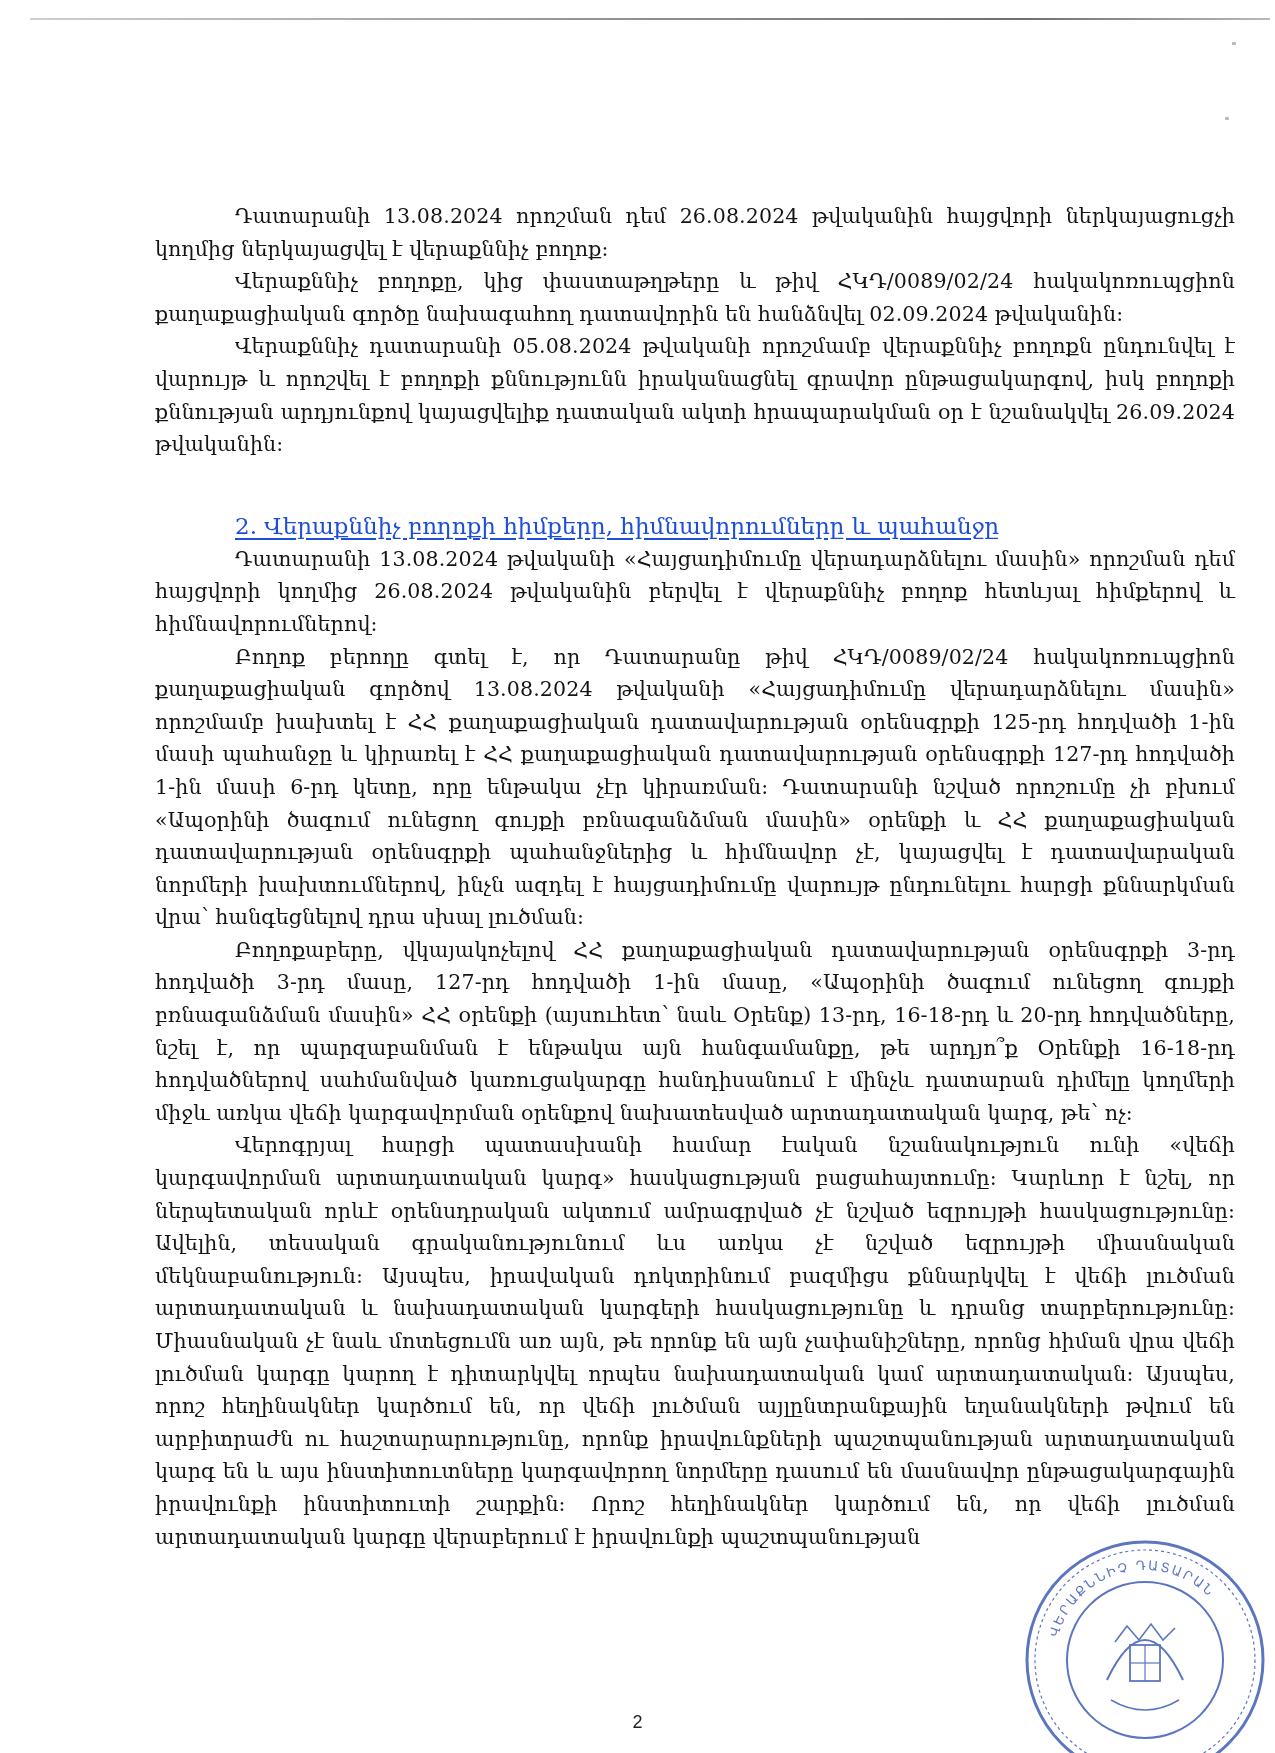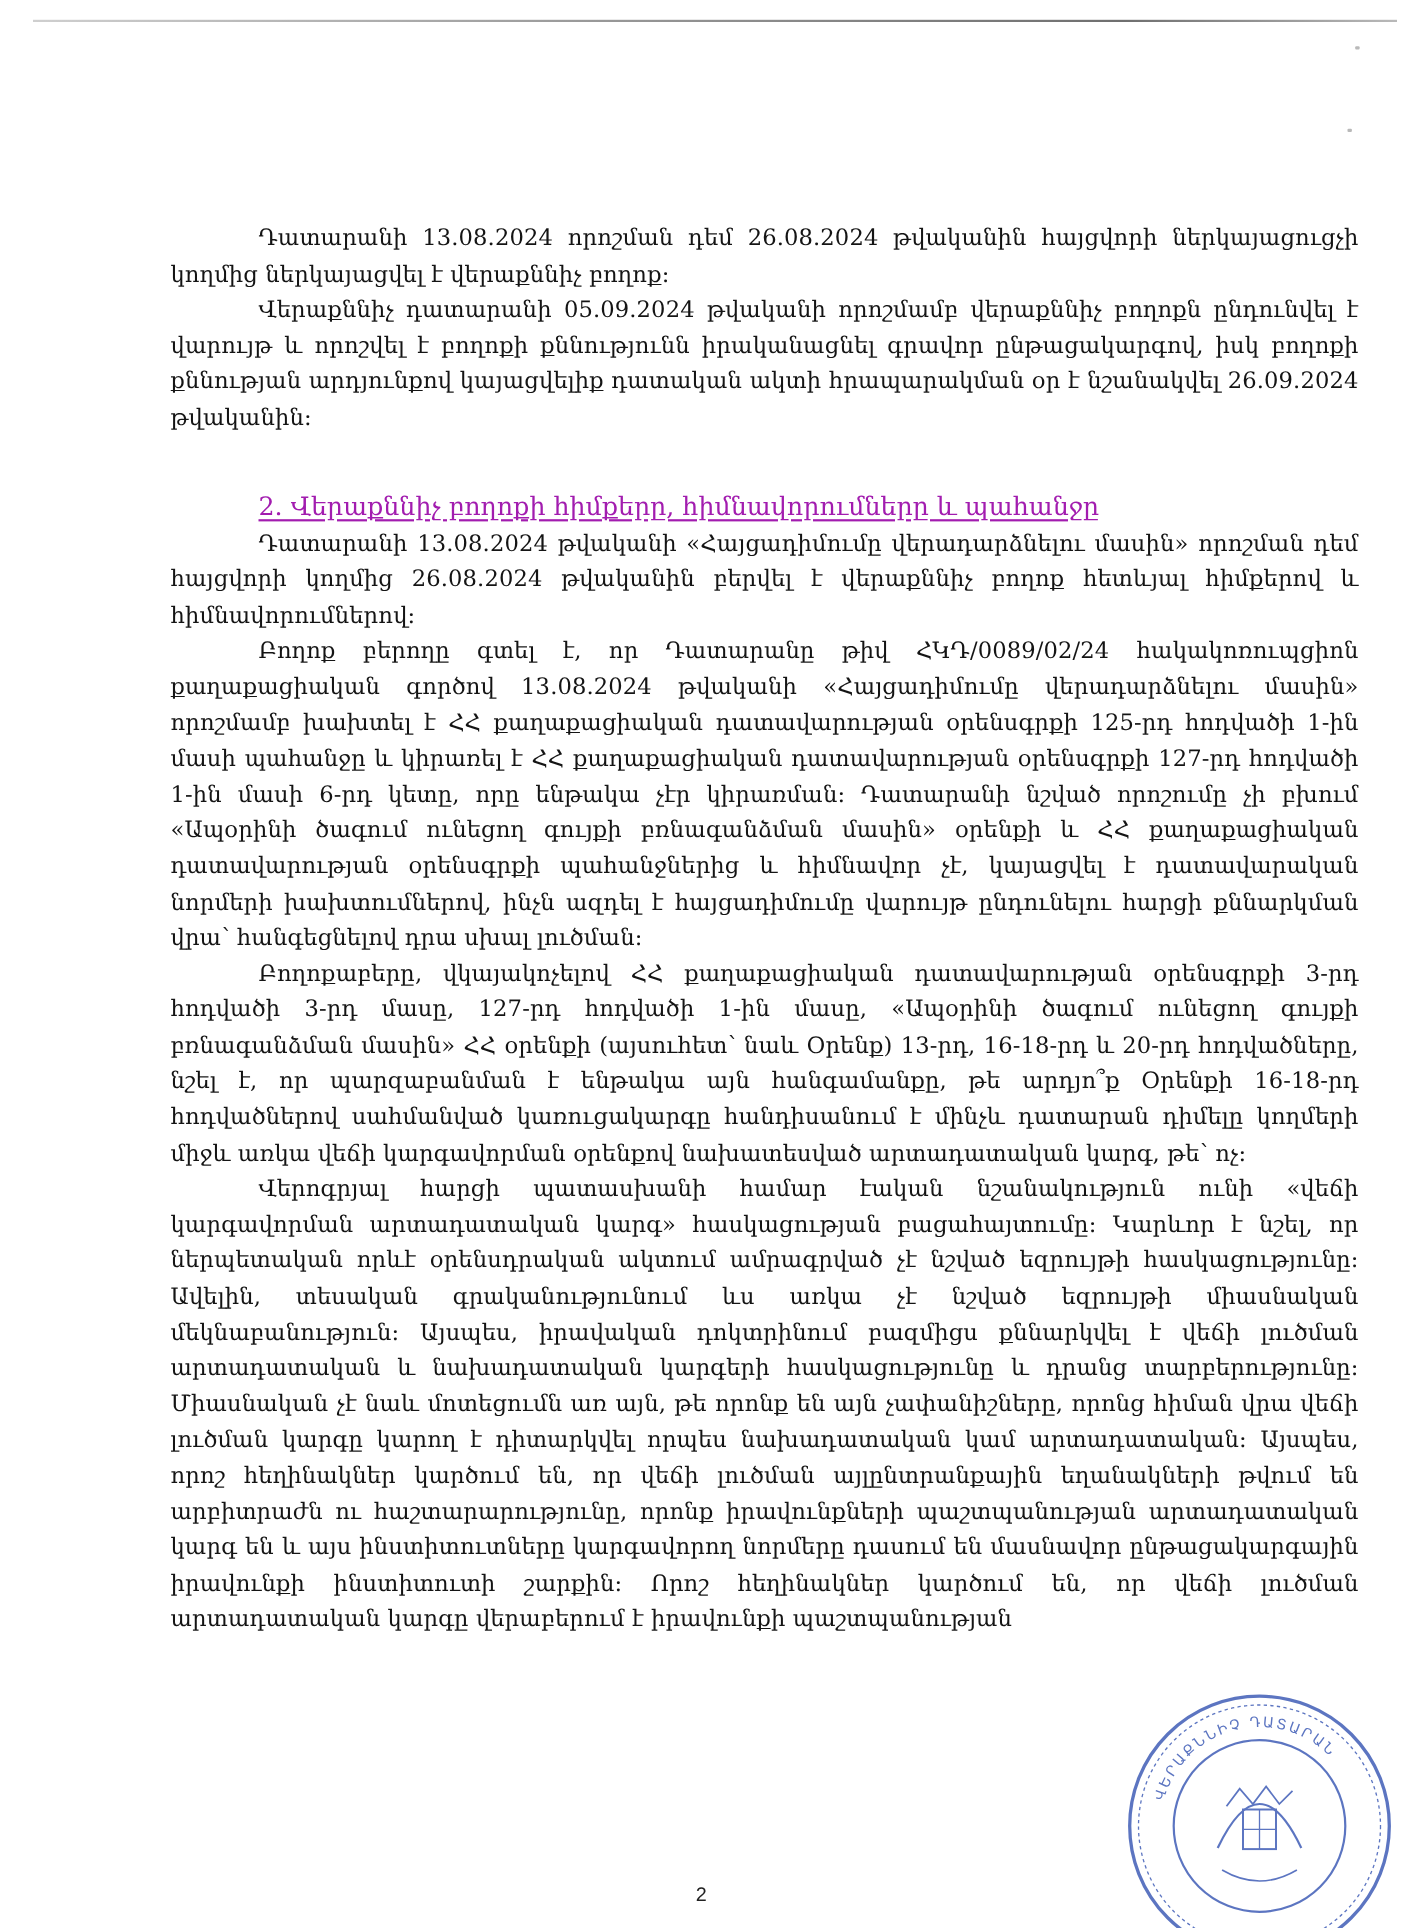--- a/index.html
+++ b/index.html
@@ -7,35 +7,36 @@
          font-family: "DejaVu Serif", "Liberation Serif", serif; color: #141414; }
   .top-rule { position: absolute; left: 30px; top: 18px; width: 1240px; height: 2px;
               background: linear-gradient(90deg, #cfcfcf 0%, #9a9a9a 40%, #6f6f6f 80%, #b9b9b9 100%); }
   .speck { position: absolute; width: 4px; height: 3px; background: #8a8a8a; border-radius: 1px; opacity: .6; }
   .page { position: absolute; left: 155px; top: 200px; width: 1080px; }
   p { margin: 0; font-size: 20.6px; line-height: 32.6px; text-align: justify;
       text-align-last: left; letter-spacing: 0.1px; }
   p.indent { text-indent: 80px; }
   .gap { height: 48px; }
   h2 { margin: 0; font-size: 23px; font-weight: normal; line-height: 34px;
-       padding-left: 80px; text-decoration: underline; text-underline-offset: 4px; color: #a21caf; }
+       padding-left: 80px; text-decoration: underline; text-underline-offset: 4px; color: #1d4ed8; }
   .page-number { position: absolute; left: 0; width: 1275px; top: 1712px; text-align: center;
                  font-family: "Liberation Sans", sans-serif; font-size: 18px; color: #222; }
   .stamp { position: absolute; left: 1015px; top: 1530px; width: 260px; height: 260px; opacity: .78; }
 </style>
 </head>
 <body>
 
 <div class="top-rule"></div>
 <div class="speck" style="left:1232px;top:42px;"></div>
 <div class="speck" style="left:1225px;top:117px;"></div>
 
 <div class="page">
   <p class="indent">Դատարանի 13.08.2024 որոշման դեմ 26.08.2024 թվականին հայցվորի ներկայացուցչի կողմից ներկայացվել է վերաքննիչ բողոք:</p>
-  <p class="indent">Վերաքննիչ դատարանի 05.09.2024 թվականի որոշմամբ վերաքննիչ բողոքն ընդունվել է վարույթ և որոշվել է բողոքի քննությունն իրականացնել գրավոր ընթացակարգով, իսկ բողոքի քննության արդյունքով կայացվելիք դատական ակտի հրապարակման օր է նշանակվել 26.09.2024 թվականին:</p>
+  <p class="indent">Վերաքննիչ բողոքը, կից փաստաթղթերը և թիվ ՀԿԴ/0089/02/24 հակակոռուպցիոն քաղաքացիական գործը նախագահող դատավորին են հանձնվել 02.09.2024 թվականին:</p>
+  <p class="indent">Վերաքննիչ դատարանի 05.08.2024 թվականի որոշմամբ վերաքննիչ բողոքն ընդունվել է վարույթ և որոշվել է բողոքի քննությունն իրականացնել գրավոր ընթացակարգով, իսկ բողոքի քննության արդյունքով կայացվելիք դատական ակտի հրապարակման օր է նշանակվել 26.09.2024 թվականին:</p>
 
   <div class="gap"></div>
 
   <h2>2. Վերաքննիչ բողոքի հիմքերը, հիմնավորումները և պահանջը</h2>
 
   <p class="indent">Դատարանի 13.08.2024 թվականի «Հայցադիմումը վերադարձնելու մասին» որոշման դեմ հայցվորի կողմից 26.08.2024 թվականին բերվել է վերաքննիչ բողոք հետևյալ հիմքերով և հիմնավորումներով:</p>
   <p class="indent">Բողոք բերողը գտել է, որ Դատարանը թիվ ՀԿԴ/0089/02/24 հակակոռուպցիոն քաղաքացիական գործով 13.08.2024 թվականի «Հայցադիմումը վերադարձնելու մասին» որոշմամբ խախտել է ՀՀ քաղաքացիական դատավարության օրենսգրքի 125-րդ հոդվածի 1-ին մասի պահանջը և կիրառել է ՀՀ քաղաքացիական դատավարության օրենսգրքի 127-րդ հոդվածի 1-ին մասի 6-րդ կետը, որը ենթակա չէր կիրառման: Դատարանի նշված որոշումը չի բխում «Ապօրինի ծագում ունեցող գույքի բռնագանձման մասին» օրենքի և ՀՀ քաղաքացիական դատավարության օրենսգրքի պահանջներից և հիմնավոր չէ, կայացվել է դատավարական նորմերի խախտումներով, ինչն ազդել է հայցադիմումը վարույթ ընդունելու հարցի քննարկման վրա՝ հանգեցնելով դրա սխալ լուծման:</p>
   <p class="indent">Բողոքաբերը, վկայակոչելով ՀՀ քաղաքացիական դատավարության օրենսգրքի 3-րդ հոդվածի 3-րդ մասը, 127-րդ հոդվածի 1-ին մասը, «Ապօրինի ծագում ունեցող գույքի բռնագանձման մասին» ՀՀ օրենքի (այսուհետ՝ նաև Օրենք) 13-րդ, 16-18-րդ և 20-րդ հոդվածները, նշել է, որ պարզաբանման է ենթակա այն հանգամանքը, թե արդյո՞ք Օրենքի 16-18-րդ հոդվածներով սահմանված կառուցակարգը հանդիսանում է մինչև դատարան դիմելը կողմերի միջև առկա վեճի կարգավորման օրենքով նախատեսված արտադատական կարգ, թե՝ ոչ:</p>
   <p class="indent">Վերոգրյալ հարցի պատասխանի համար էական նշանակություն ունի «վեճի կարգավորման արտադատական կարգ» հասկացության բացահայտումը: Կարևոր է նշել, որ ներպետական որևէ օրենսդրական ակտում ամրագրված չէ նշված եզրույթի հասկացությունը: Ավելին, տեսական գրականությունում ևս առկա չէ նշված եզրույթի միասնական մեկնաբանություն: Այսպես, իրավական դոկտրինում բազմիցս քննարկվել է վեճի լուծման արտադատական և նախադատական կարգերի հասկացությունը և դրանց տարբերությունը: Միասնական չէ նաև մոտեցումն առ այն, թե որոնք են այն չափանիշները, որոնց հիման վրա վեճի լուծման կարգը կարող է դիտարկվել որպես նախադատական կամ արտադատական: Այսպես, որոշ հեղինակներ կարծում են, որ վեճի լուծման այլընտրանքային եղանակների թվում են արբիտրաժն ու հաշտարարությունը, որոնք իրավունքների պաշտպանության արտադատական կարգ են և այս ինստիտուտները կարգավորող նորմերը դասում են մասնավոր ընթացակարգային իրավունքի ինստիտուտի շարքին: Որոշ հեղինակներ կարծում են, որ վեճի լուծման արտադատական կարգը վերաբերում է իրավունքի պաշտպանության</p>
 </div>

